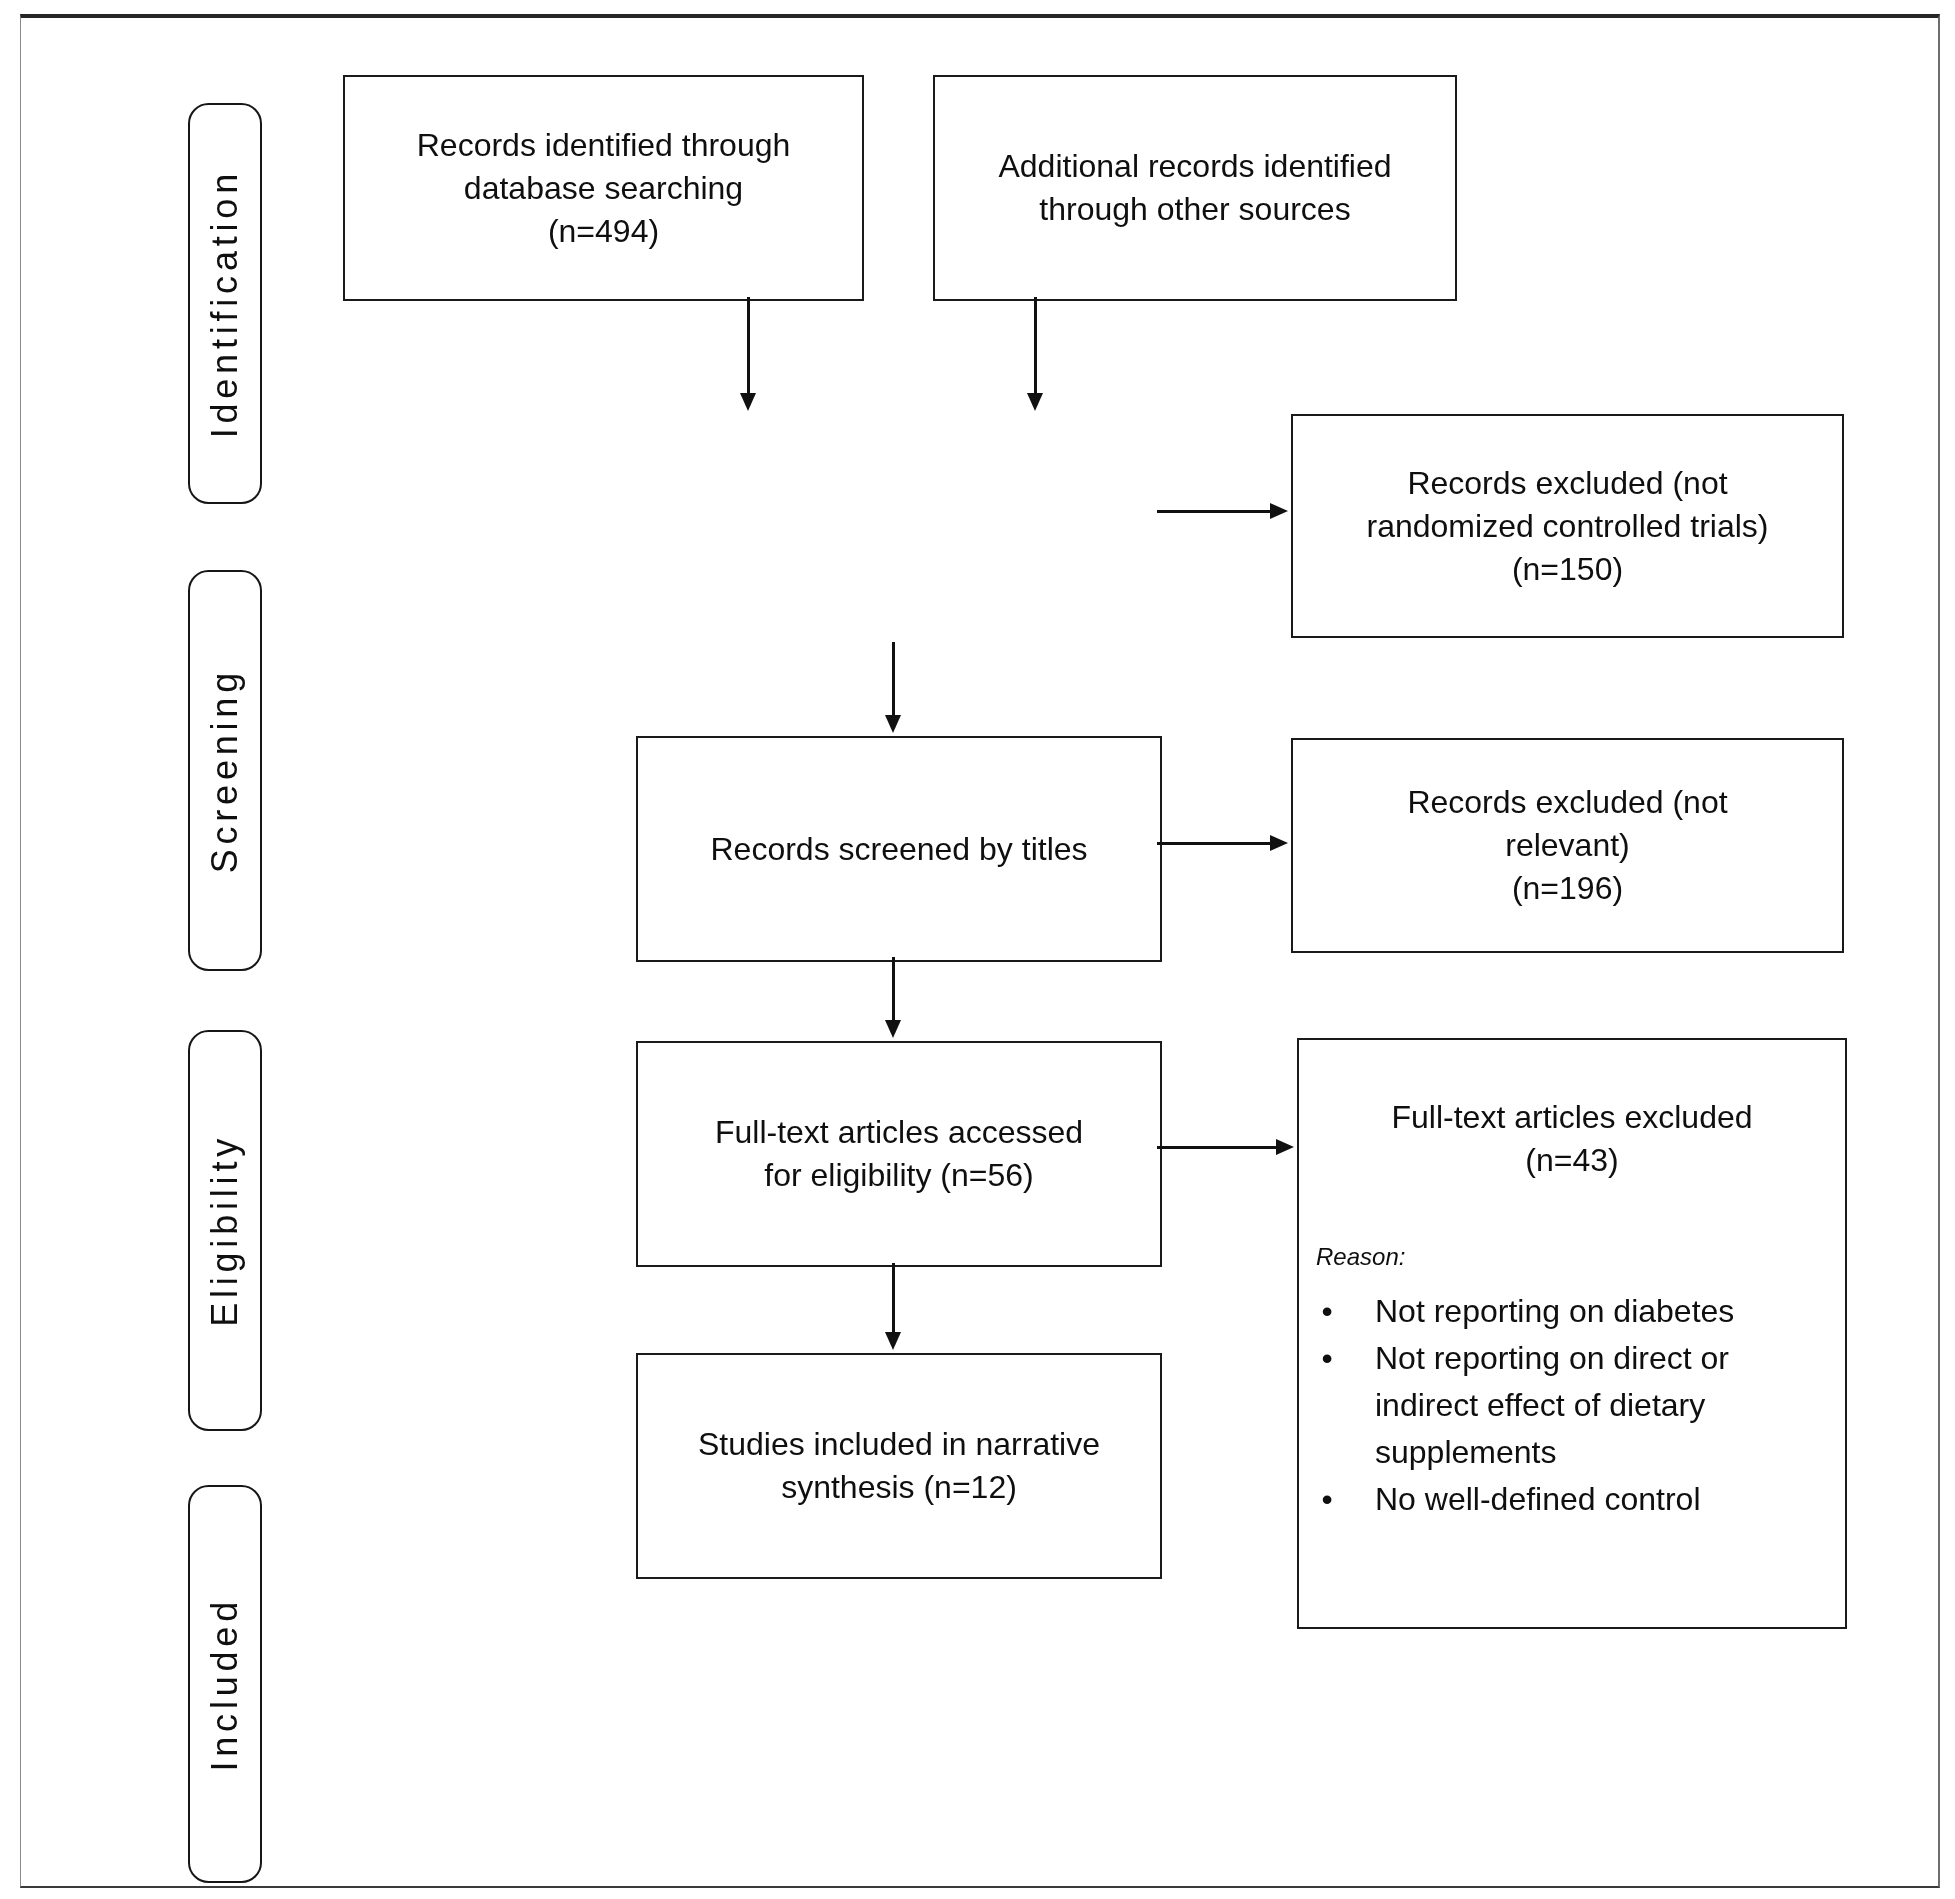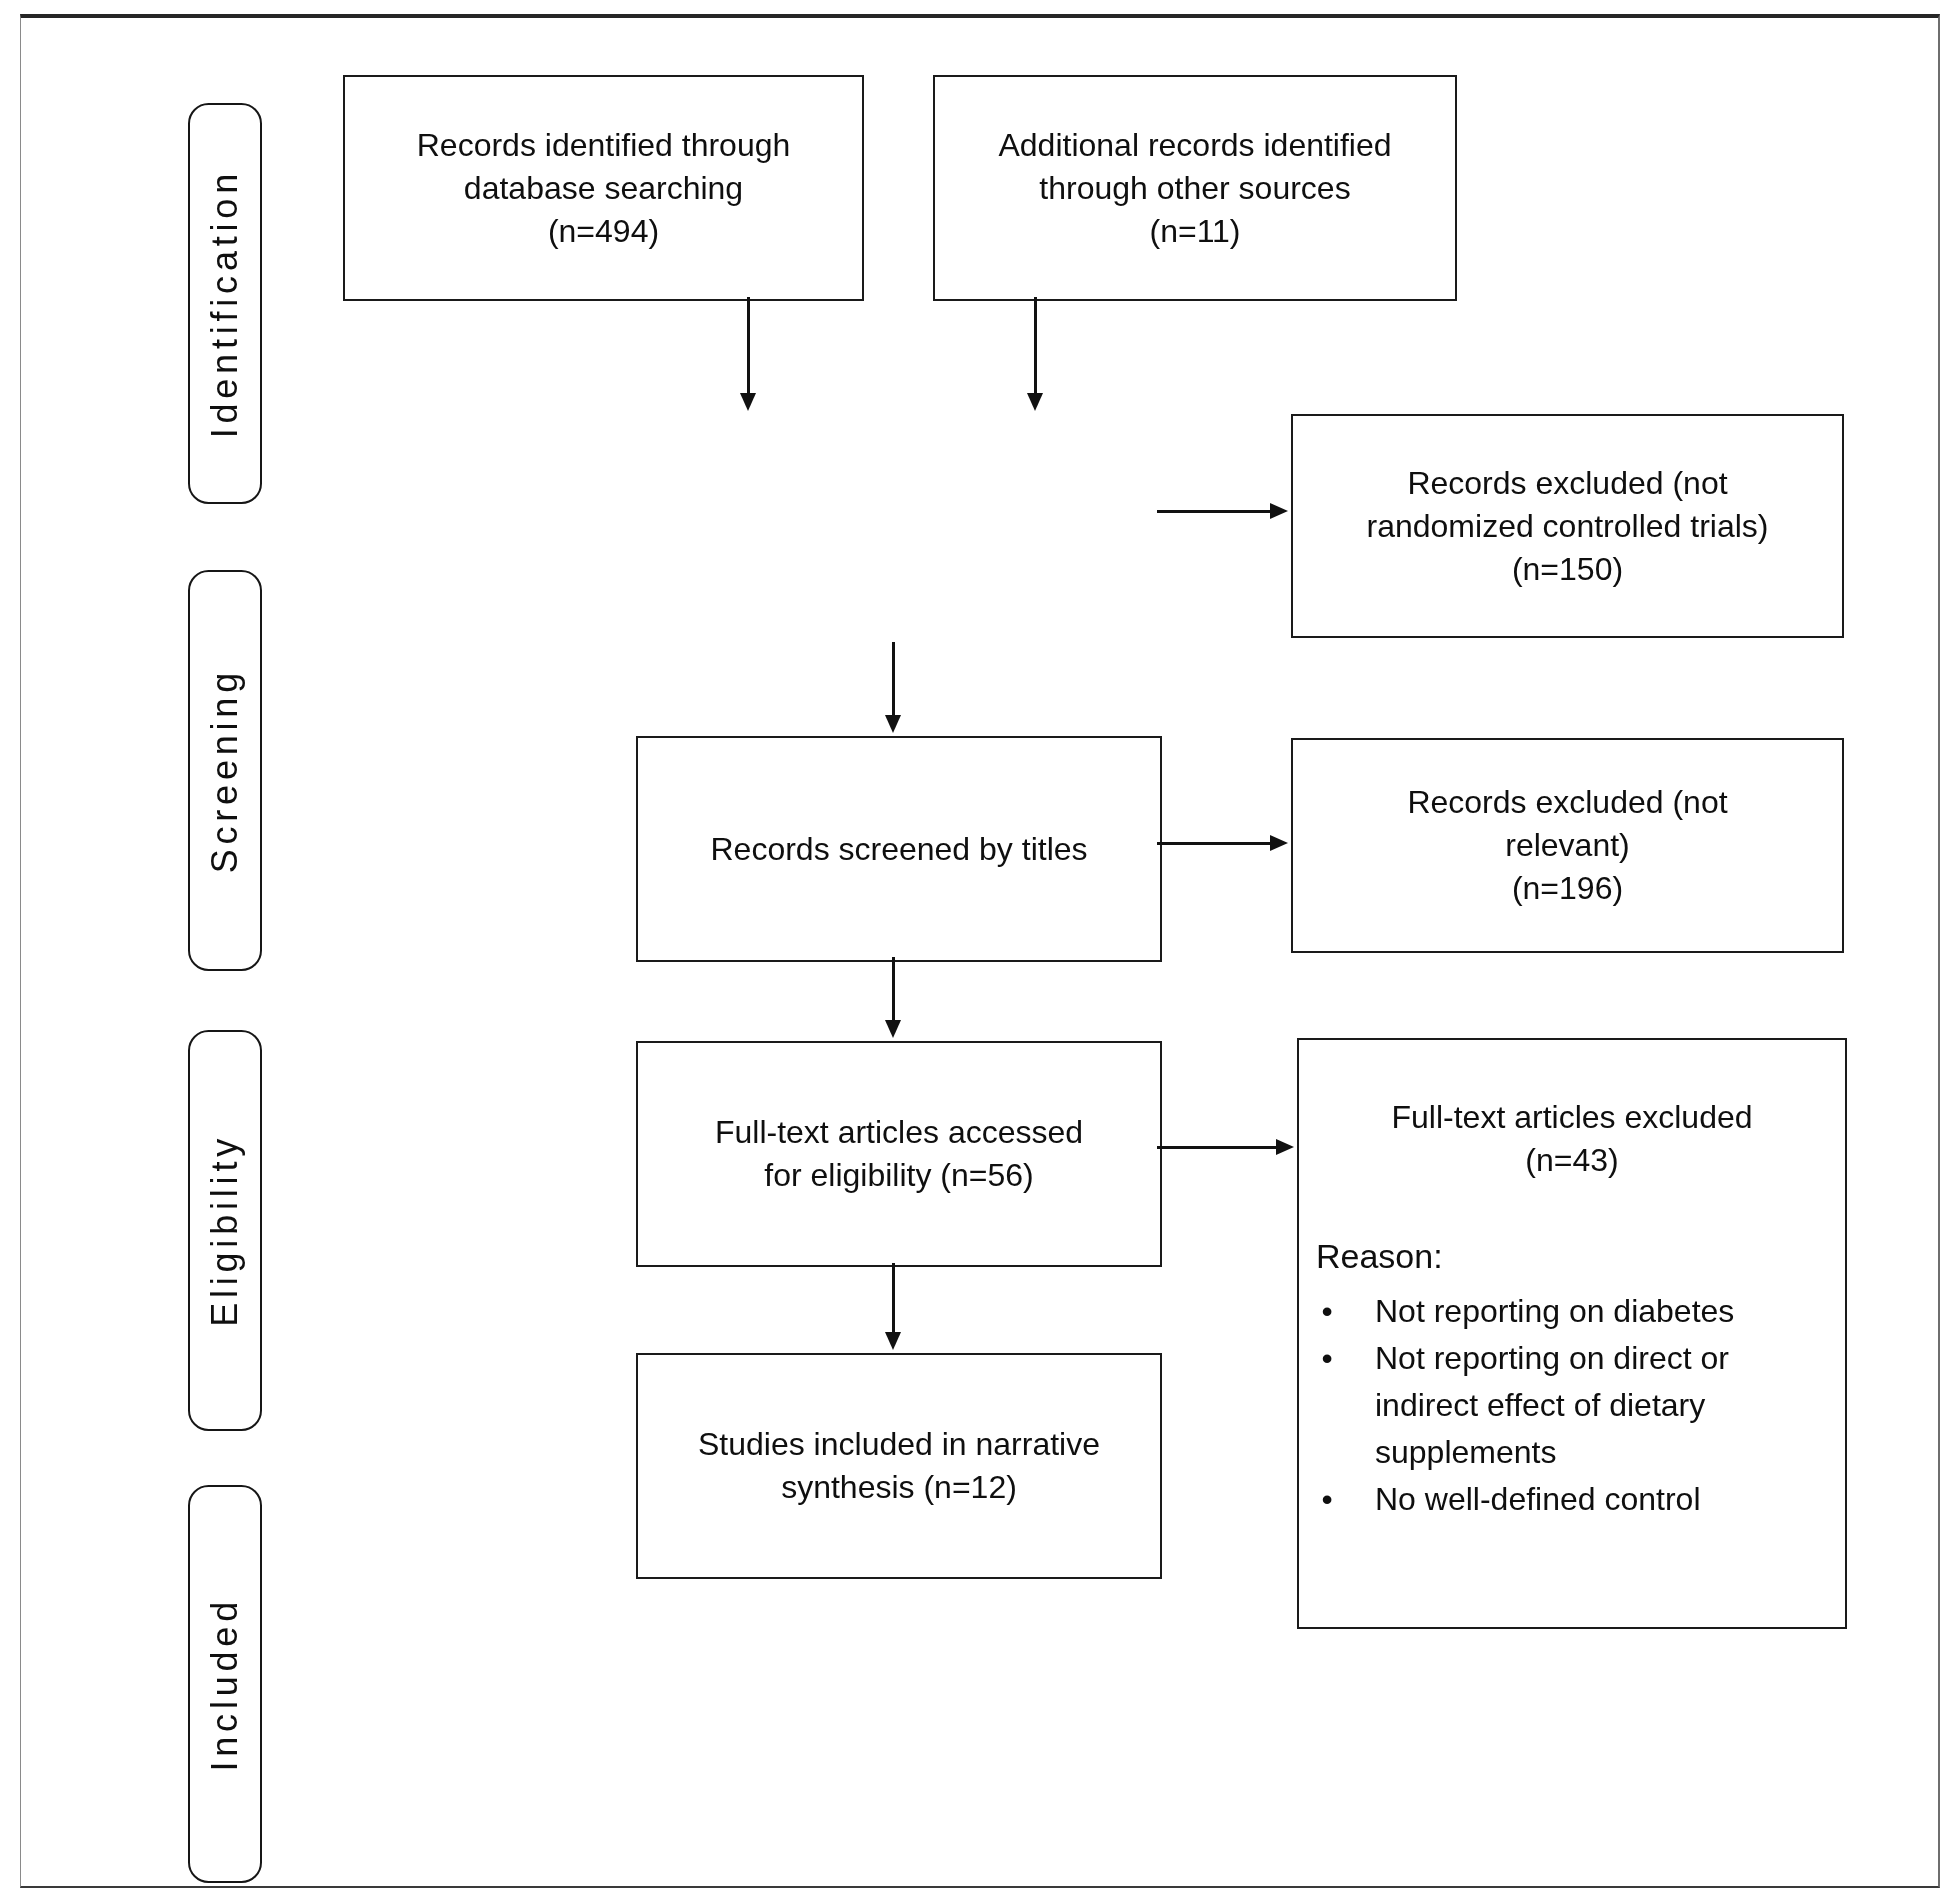--- a/index.html
+++ b/index.html
@@ -54,21 +54,21 @@
 
   
   .box-excluded-ft{
     left:1297px;top:1038px;width:546px;height:587px;
     display:block;text-align:left;
   }
   .box-excluded-ft .ft-title{
     margin-top:56px;text-align:center;font-size:32px;line-height:43px;
   }
   .reason-block{margin-top:53px;padding-left:17px;padding-right:16.4px;}
-  .reason-label{font-size:34px;line-height:43px;}
+  .reason-label{font-size:24px;line-height:43px;font-style:italic;}
   ul.reasons{list-style:none;margin:9.6px 0 0 0;padding:0;}
   ul.reasons li{
     position:relative;padding-left:59px;font-size:32px;line-height:47px;
     margin:0;
   }
   ul.reasons li::before{
     content:"\2022";position:absolute;left:5.5px;top:0;
     font-size:32px;line-height:47px;color:#0f0f0f;
   }
 
@@ -119,21 +119,20 @@
       <span class="line">Records identified through</span>
       <span class="line">database searching</span>
       <span class="line">(n=494)</span>
     </div>
   </div>
 
   <div class="box box-identified-other">
     <div>
       <span class="line">Additional records identified</span>
       <span class="line">through other sources</span>
-      <span class="line">(n=11)</span>
     </div>
   </div>
 
 
   <div class="box box-screened">
     <div>
       <span class="line">Records screened by titles</span>
     </div>
   </div>
 

